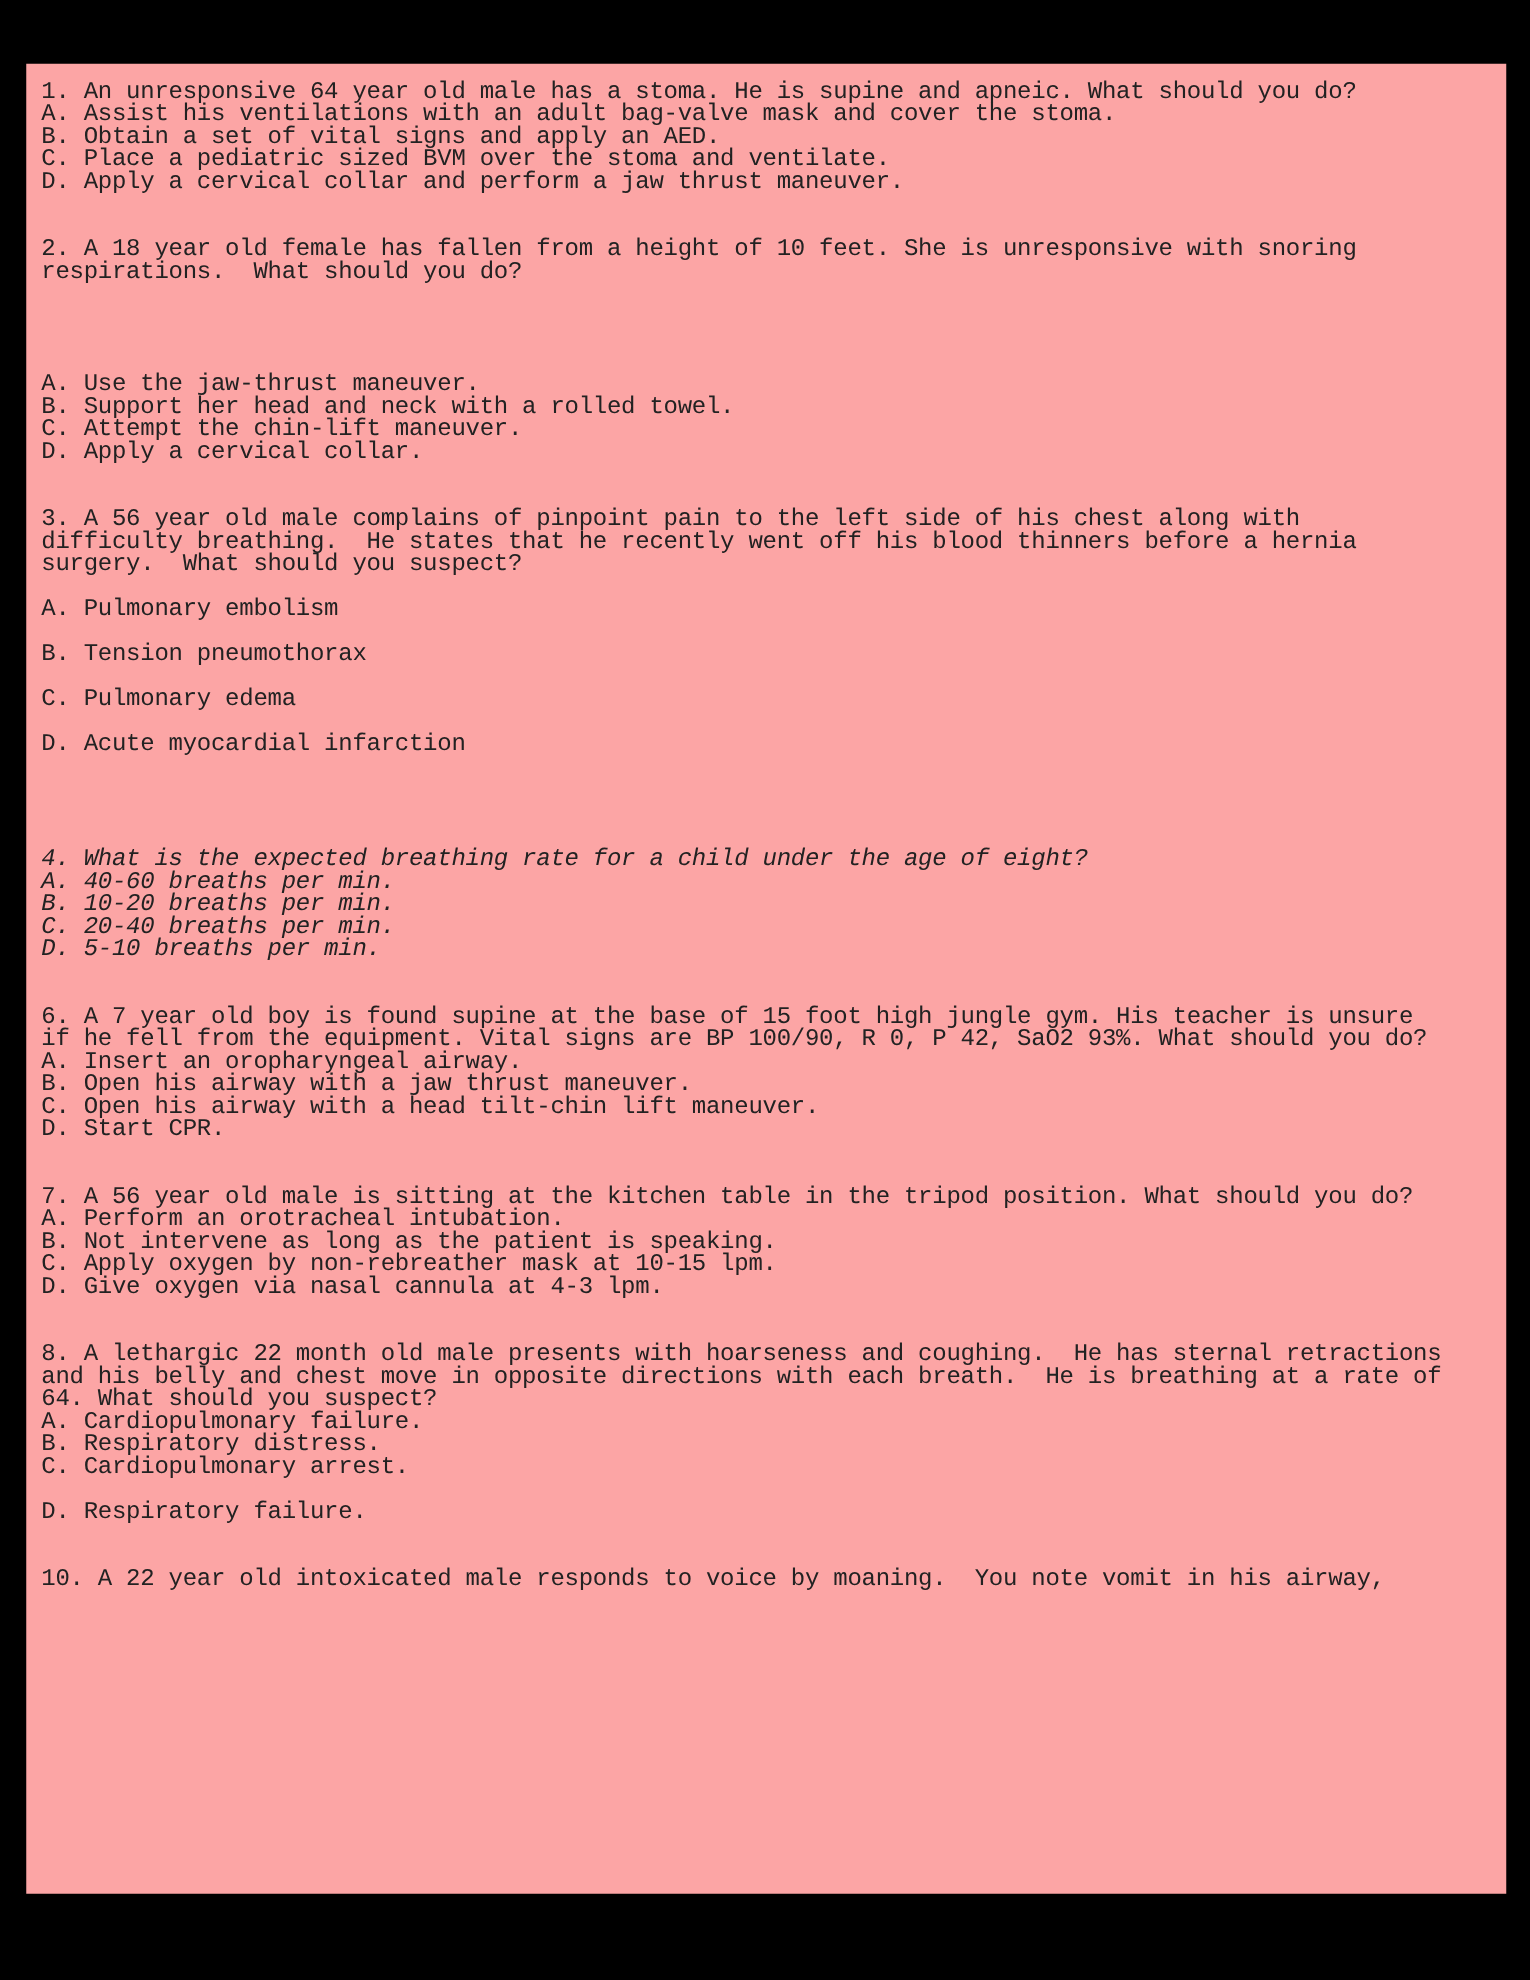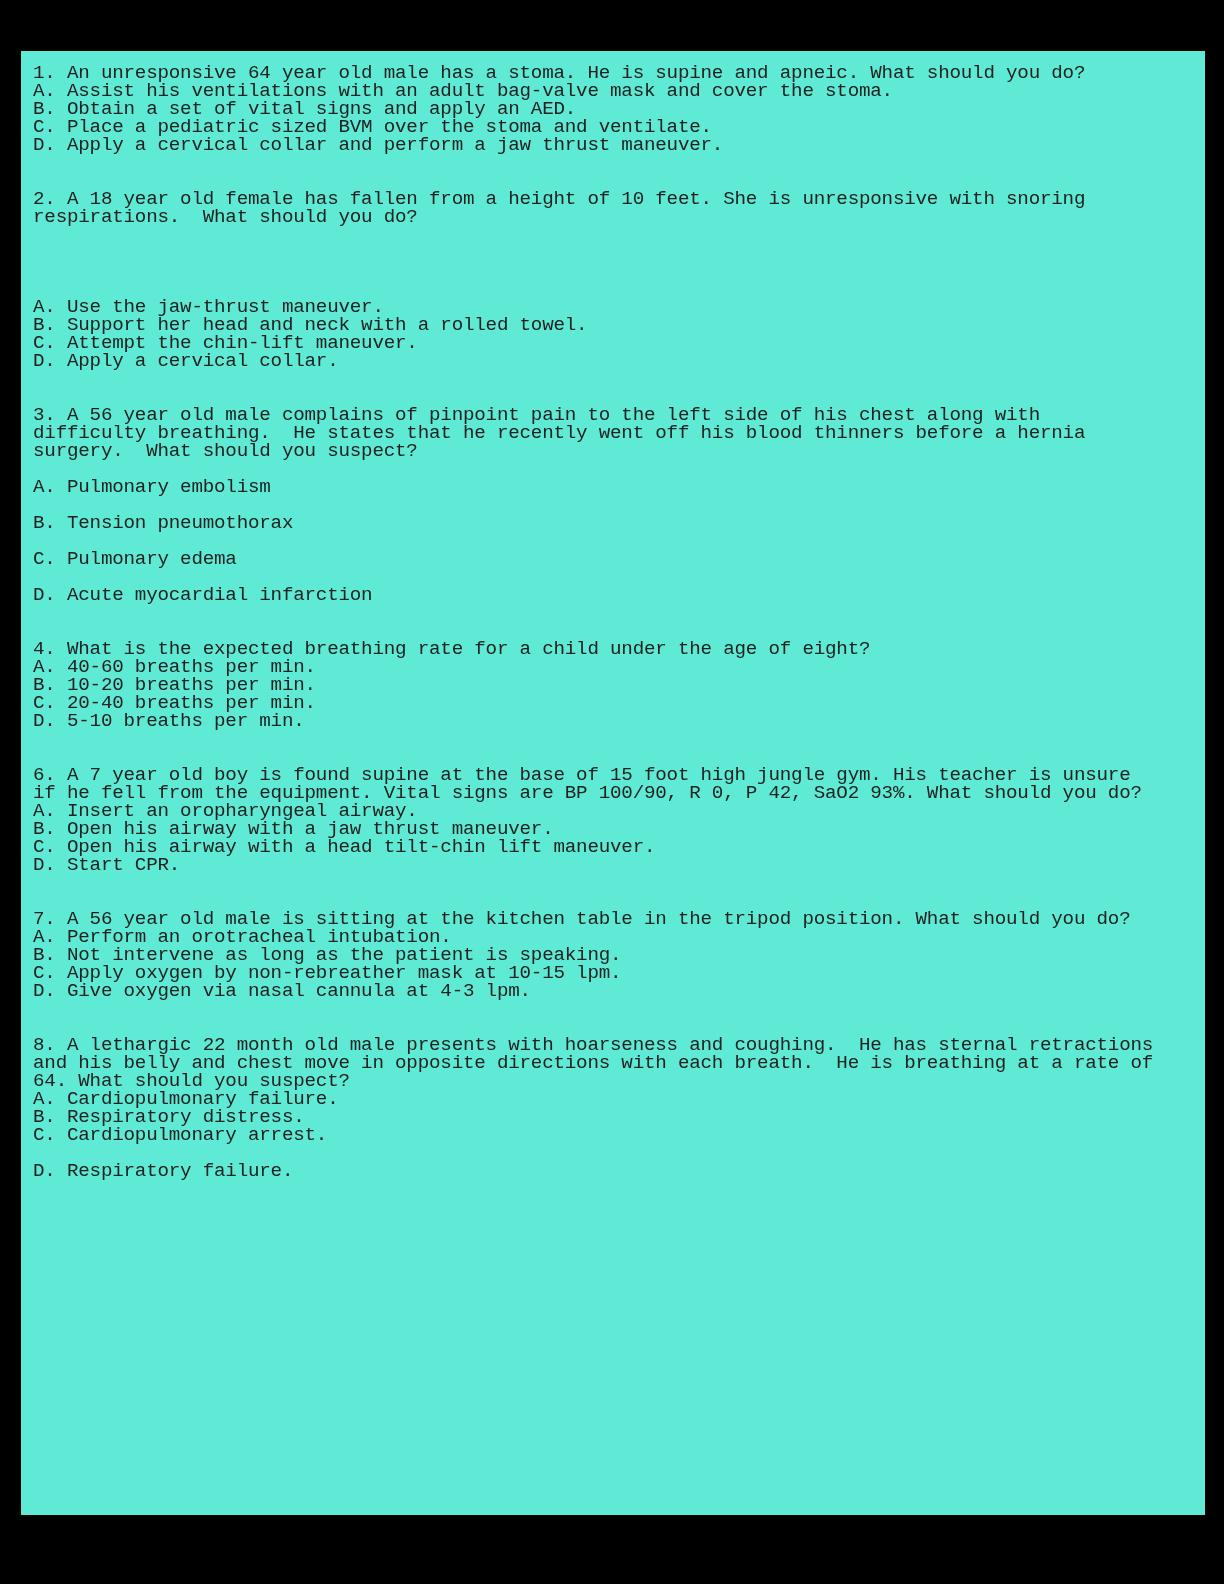--- a/index.html
+++ b/index.html
@@ -13,39 +13,40 @@
     height: 1584px;
     background: #000000;
     overflow: hidden;
   }
   .paper {
     position: absolute;
     left: 21px;
     top: 51px;
     width: 1184px;
     height: 1464px;
-    background: #5eead4;
+    background: #fca5a5;
     box-sizing: border-box;
     padding: 13px 10px 13px 12px;
     overflow: hidden;
   }
   .question {
     font-family: "Liberation Mono", "DejaVu Sans Mono", monospace;
     font-size: 19.2px;
     line-height: 18px;
     color: #222222;
     white-space: pre-wrap;
     letter-spacing: -0.2px;
   }
   .question + .question {
     margin-top: 36px;
   }
   
   .question:nth-child(4) {
-    margin-top: 36px;
+    margin-top: 74px;
+    font-style: italic;
   }
 </style>
 </head>
 <body>
 
 <div class="canvas">
   <div class="paper">
     <div id="question-list">
         <div class="question">1. An unresponsive 64 year old male has a stoma. He is supine and apneic. What should you do?
 A. Assist his ventilations with an adult bag-valve mask and cover the stoma.
@@ -90,15 +91,16 @@
 C. Apply oxygen by non-rebreather mask at 10-15 lpm.
 D. Give oxygen via nasal cannula at 4-3 lpm.</div>
         <div class="question">8. A lethargic 22 month old male presents with hoarseness and coughing.  He has sternal retractions
 and his belly and chest move in opposite directions with each breath.  He is breathing at a rate of
 64. What should you suspect?
 A. Cardiopulmonary failure.
 B. Respiratory distress.
 C. Cardiopulmonary arrest.
 
 D. Respiratory failure.</div>
+        <div class="question">10. A 22 year old intoxicated male responds to voice by moaning.  You note vomit in his airway,</div>
       </div>
   </div>
 </div>
 
 </body></html>

